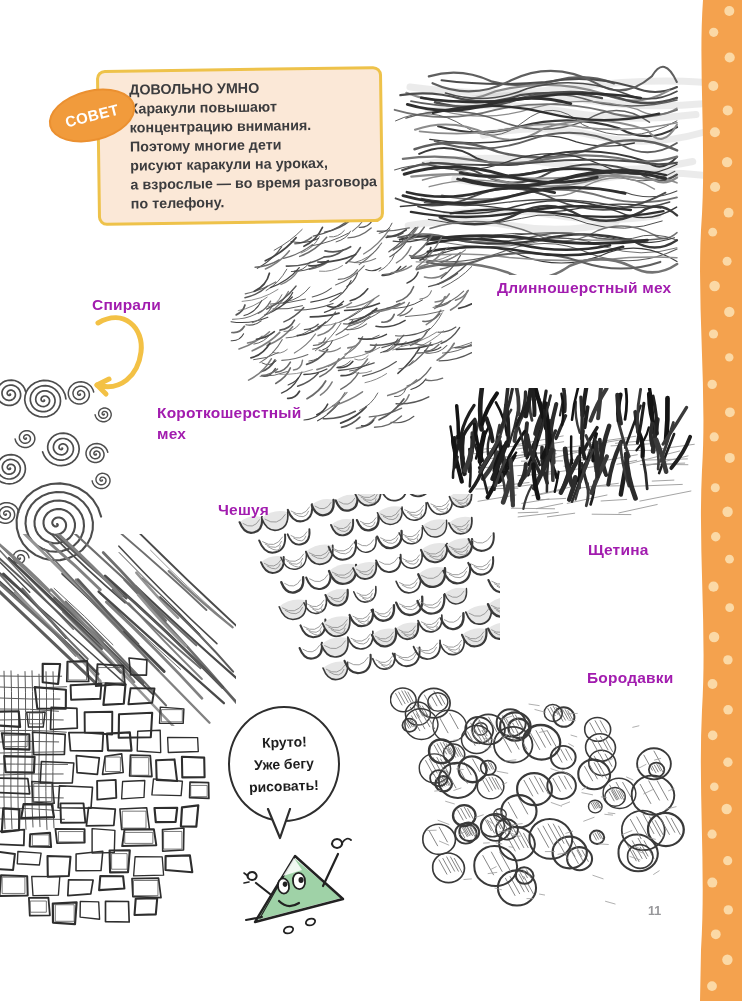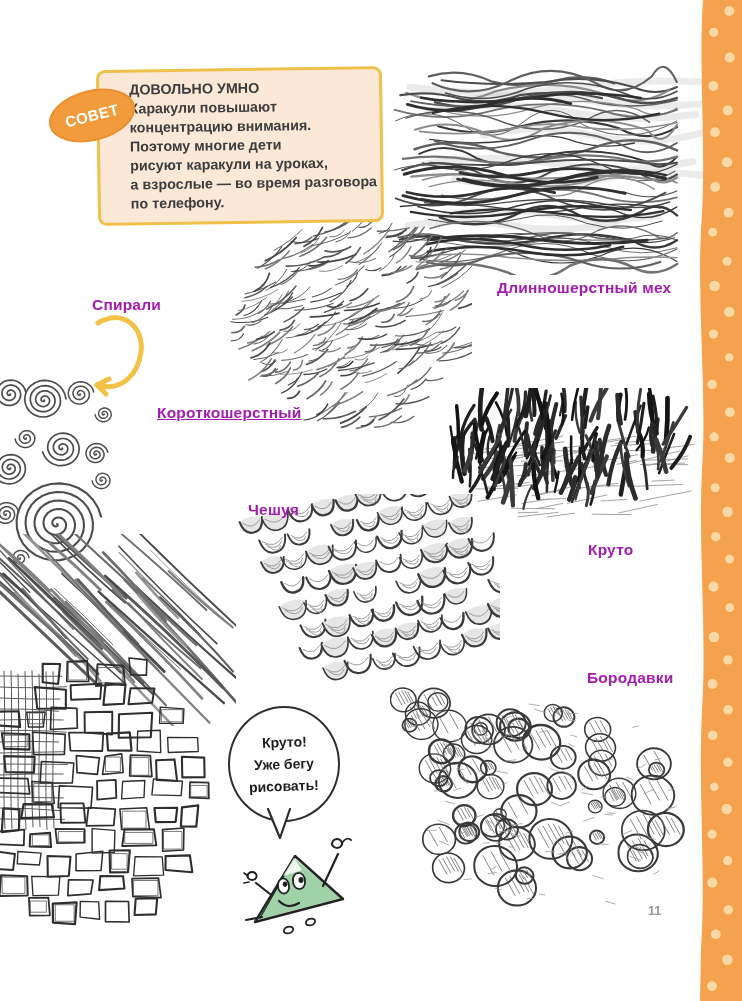--- a/index.html
+++ b/index.html
@@ -1382,25 +1382,26 @@
     <span>СОВЕТ</span>
   </div>
 
   <svg id="arrow" class="deco" style="left:70px;top:298px;" width="92" height="106">
       <path d="M 28 25 C 54 10 74 30 71 54 C 68 78 50 94 27 87" fill="none" stroke="#f3c145" stroke-width="5" stroke-linecap="round" stroke-linejoin="round"></path>
       <path d="M 27 87 l 12 -6 M 27 87 l 9 9" fill="none" stroke="#f3c145" stroke-width="5" stroke-linecap="round" stroke-linejoin="round"></path>
     </svg>
 
   <div class="lbl" style="left:92px;top:296px;">Спирали</div>
   <div class="lbl" style="left:497px;top:279px;">Длинношерстный мех</div>
-  <div class="lbl" style="left:157px;top:402px;text-decoration:underline;">
+  <div class="lbl" style="left:157px;top:402px;">
     <span class="l2">Короткошерстный</span>
+    <span class="l2">мех</span>
   </div>
-  <div class="lbl" style="left:218px;top:501px;margin-left:30px;">Чешуя</div>
-  <div class="lbl" style="left:588px;top:541px;">Круто</div>
+  <div class="lbl" style="left:218px;top:501px;">Чешуя</div>
+  <div class="lbl" style="left:588px;top:541px;">Щетина</div>
   <div class="lbl" style="left:587px;top:669px;">Бородавки</div>
 
   <div class="bubble">
     <div>Круто!</div>
     <div>Уже бегу</div>
     <div>рисовать!</div>
   </div>
   <svg id="tail" class="deco tail" style="left:256px;top:808px;" width="44" height="34">
       <path d="M 12 0 L 24 30 L 34 0 Z" fill="#ffffff"></path>
       <path d="M 12 1 L 24 30 M 34 1 L 24 30" fill="none" stroke="#2e2e2e" stroke-width="2.2" stroke-linecap="round" stroke-linejoin="round"></path>

